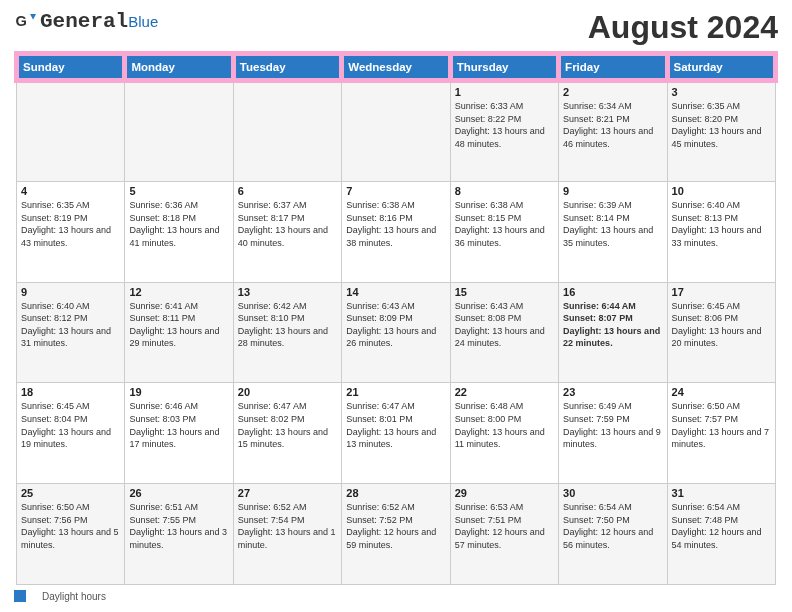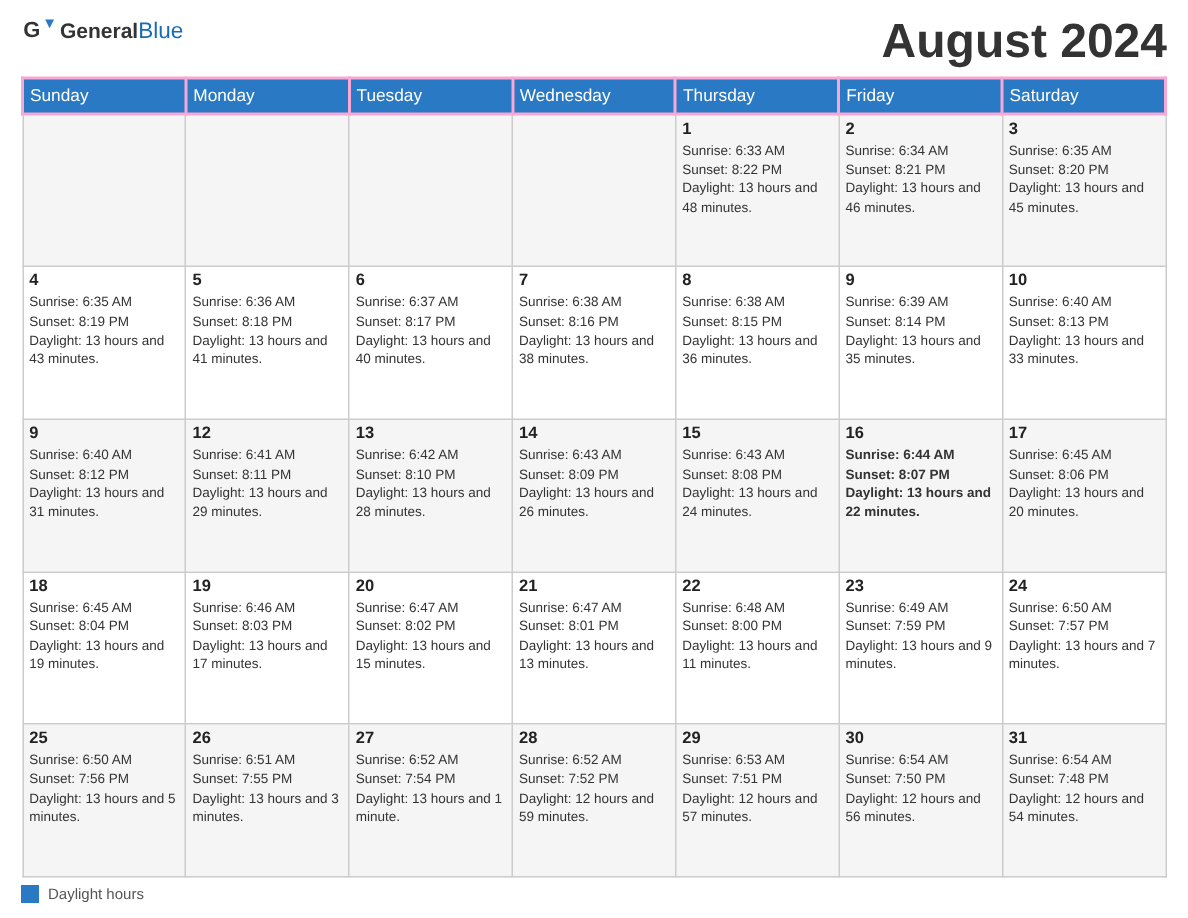--- a/index.html
+++ b/index.html
@@ -47,24 +47,24 @@
     }
     .calendar-table {
       width: 100%;
       border-collapse: collapse;
       flex: 1;
     }
     .calendar-table th {
       background-color: #2979c4;
       color: #fff;
       font-size: 11.5px;
-      font-weight: normal;
+      font-weight: bold;
       padding: 5px 4px;
       text-align: left;
-      border: 2px solid #f9a8d4;
+      border: 5px solid #f9a8d4;
     }
     .calendar-table td {
       border: 1px solid #ccc;
       vertical-align: top;
       padding: 3px 4px;
       font-size: 9.5px;
       color: #222;
       background: #fff;
       width: calc(100% / 7);
       height: 82px;
@@ -88,41 +88,41 @@
     }
     .empty-cell {
       background: #f5f5f5 !important;
     }
     .footer {
       margin-top: 5px;
       font-size: 10px;
       color: #555;
       display: flex;
       align-items: center;
-      gap: 6px;
+      gap: 16px;
     }
     .footer-dot {
       width: 12px;
       height: 12px;
       background: #2979c4;
       display: inline-block;
     }
   </style>
 </head>
 <body>
 
 <div class="page">
   <div class="header">
     <div class="logo">
       <svg class="logo-icon" viewBox="0 0 30 30" xmlns="http://www.w3.org/2000/svg">
         <text x="2" y="20" font-size="20" font-weight="bold" fill="#333">G</text>
         <polygon points="22,4 30,4 26,12" fill="#2979c4"></polygon>
       </svg>
       <div>
-        <span style="font-size:14px;font-weight:bold;color:#333;">General</span><span style="font-size:15px;font-weight:normal;color:#1a6bb5;">Blue</span>
+        <span style="font-size:21px;font-weight:bold;color:#333;font-family:Liberation Mono, monospace;">General</span><span style="font-size:15px;font-weight:normal;color:#1a6bb5;">Blue</span>
       </div>
     </div>
     <div class="title-block">
       <div class="main-title">August 2024</div>
     </div>
   </div>
 
   <table class="calendar-table">
     <thead>
       <tr id="header-row">

